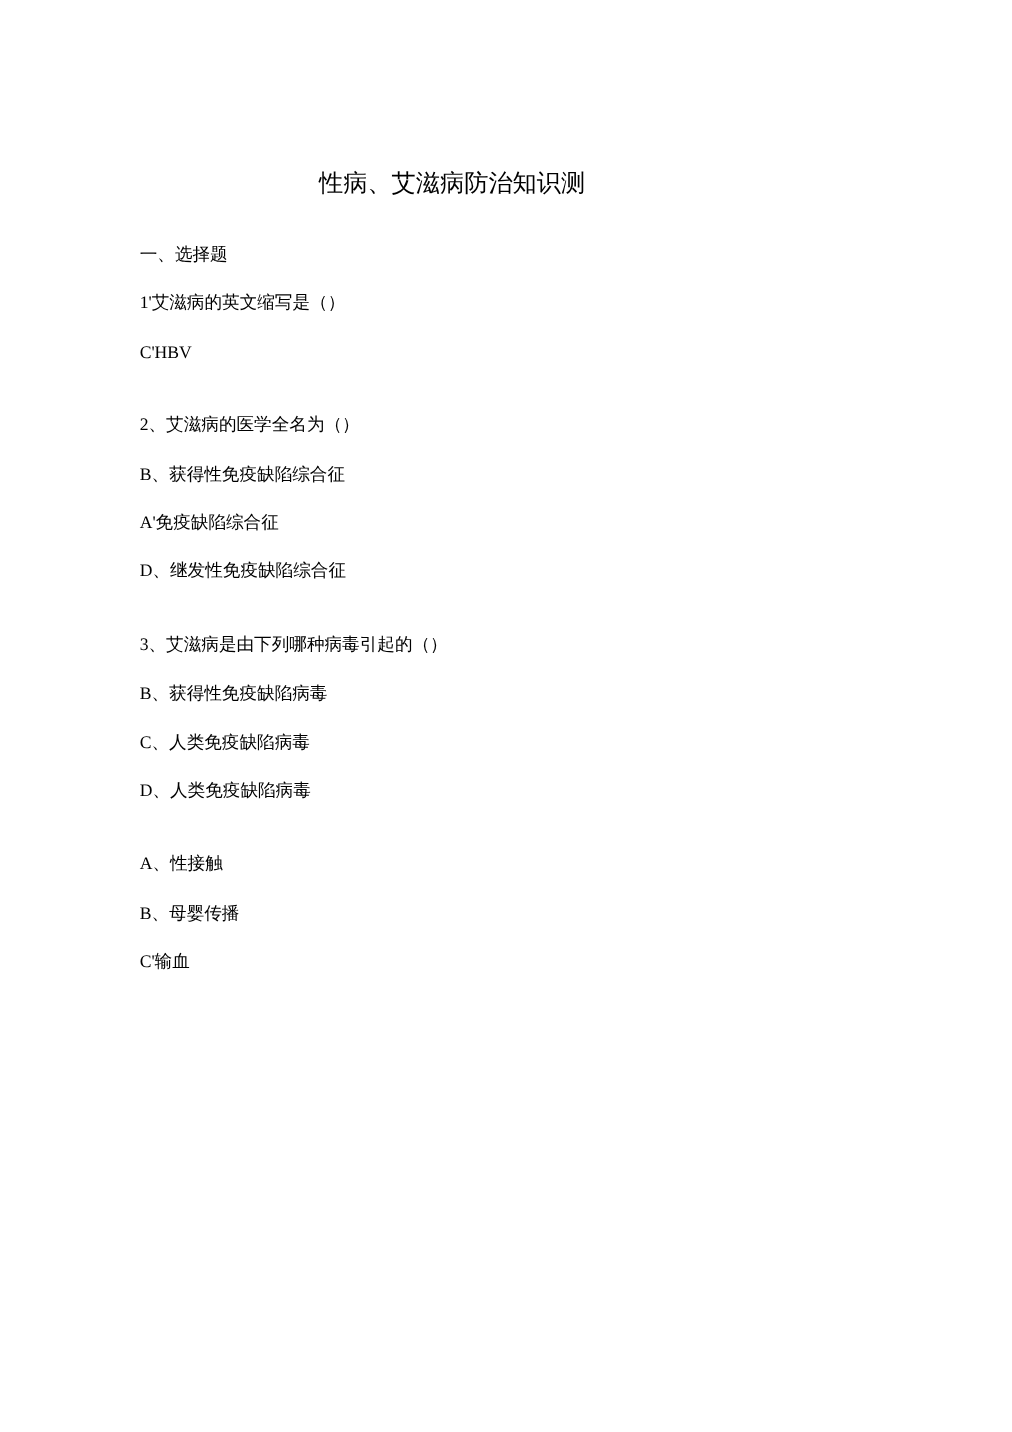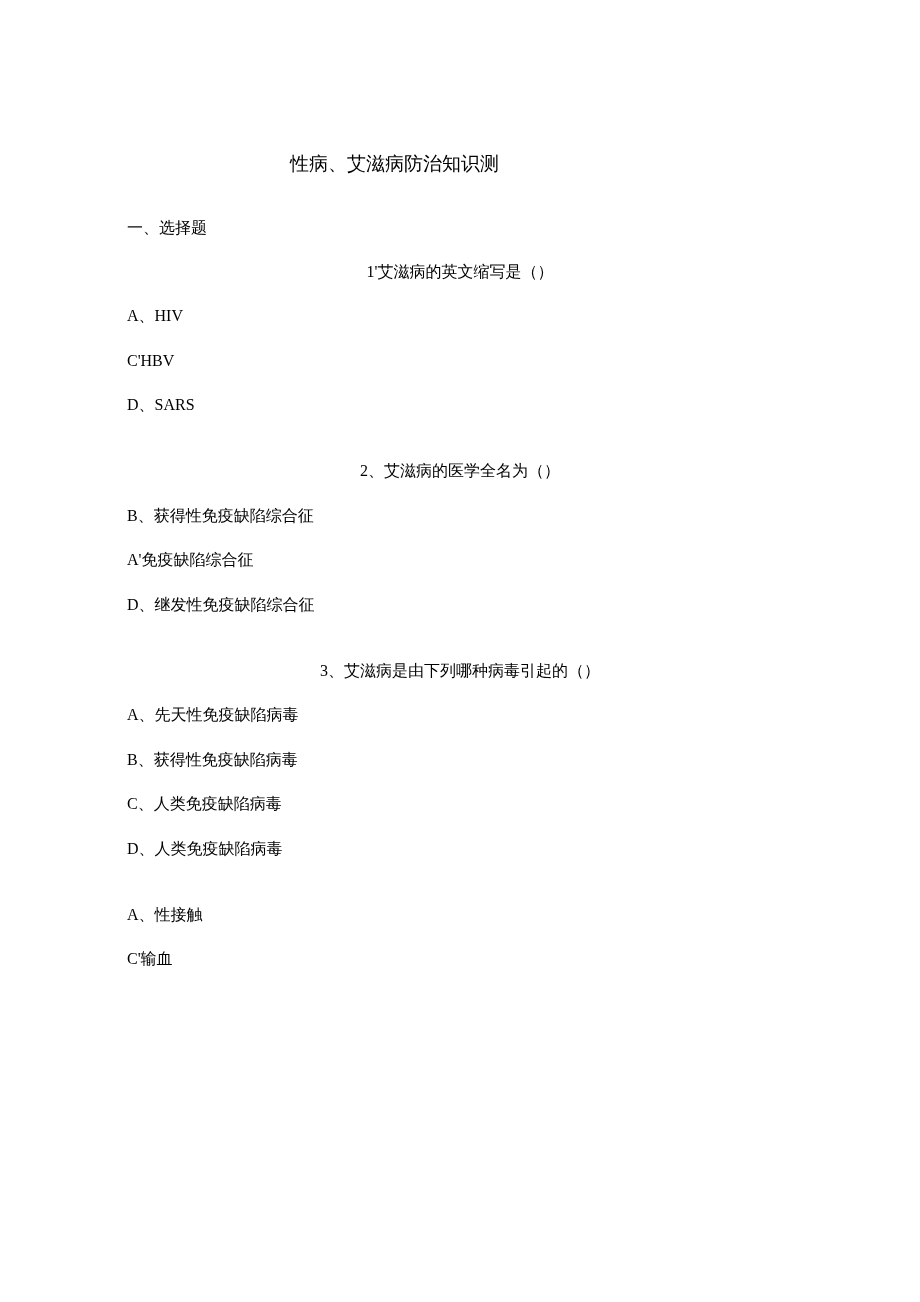--- a/index.html
+++ b/index.html
@@ -12,68 +12,65 @@
       height: 1302px;
       background: #ffffff;
       font-family: "SimSun", "宋体", serif;
       color: #000000;
       padding: 150px 127px 80px 127px;
     }
     .title-block {
       text-align: left;
       margin-left: 163px;
       margin-bottom: 38px;
-      font-size: 19px;
+      font-size: 22px;
       line-height: 1.5;
     }
     .content {
       font-size: 16px;
       line-height: 1.4;
     }
     .section-header {
       margin-bottom: 22px;
     }
     .question {
       margin-bottom: 22px;
-      text-align: center;
     }
     .option {
       margin-bottom: 22px;
     }
     .gap {
       height: 22px;
     }
   </style>
 </head>
 <body>
 
 <div class="title-block">
   <div>性病、艾滋病防治知识测</div>
 </div>
 
 <div class="content">
   <div class="section-header">一、选择题</div>
 
   <div class="question">1'艾滋病的英文缩写是（）</div>
-  <div class="option">A、HIV</div>
   <div class="option">C'HBV</div>
-  <div class="option">D、SARS</div>
 
   <div class="gap"></div>
 
   <div class="question">2、艾滋病的医学全名为（）</div>
   <div class="option">B、获得性免疫缺陷综合征</div>
   <div class="option">A'免疫缺陷综合征</div>
   <div class="option">D、继发性免疫缺陷综合征</div>
 
   <div class="gap"></div>
 
   <div class="question">3、艾滋病是由下列哪种病毒引起的（）</div>
-  <div class="option">A、先天性免疫缺陷病毒</div>
   <div class="option">B、获得性免疫缺陷病毒</div>
   <div class="option">C、人类免疫缺陷病毒</div>
   <div class="option">D、人类免疫缺陷病毒</div>
 
   <div class="gap"></div>
 
   <div class="option">A、性接触</div>
+  <div class="option">B、母婴传播</div>
   <div class="option">C'输血</div>
 </div>
 
 </body></html>

